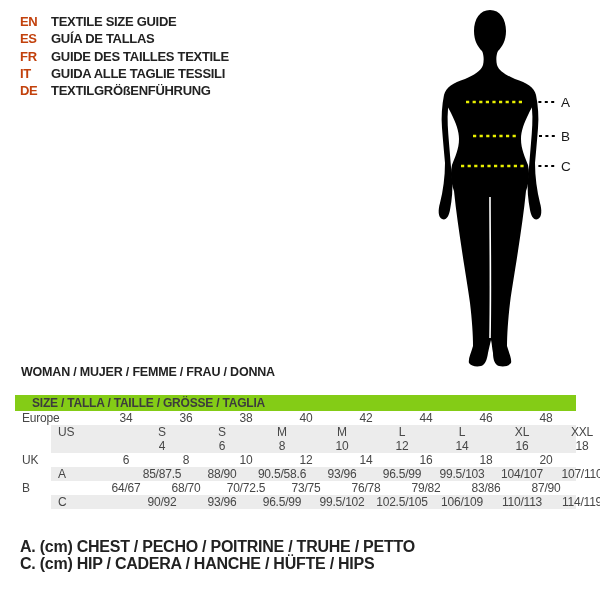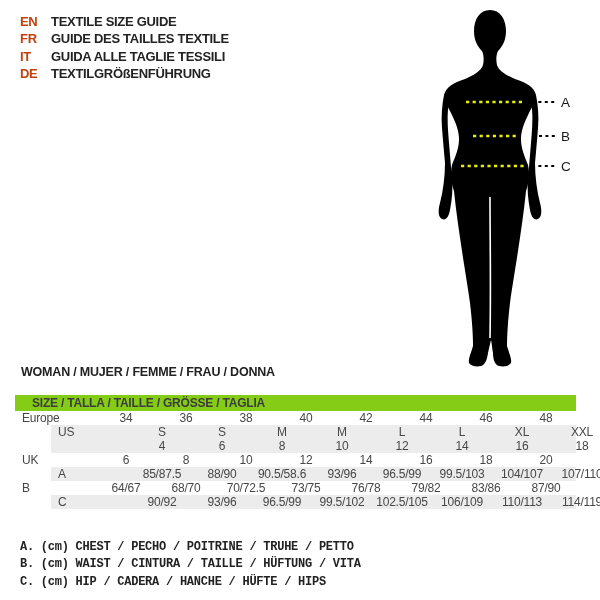--- a/index.html
+++ b/index.html
@@ -47,32 +47,35 @@
     font-size:12px; letter-spacing:-0.2px; color:#474747;
   }
   .t-row.shaded { background:#ececec;margin-left:36px; }
   .t-row .lbl { padding-left:7px; text-align:left; white-space:nowrap; }
   .t-row .val { text-align:center; white-space:nowrap; }
 
   
   .legend-block { position:absolute; left:20px; top:538px; }
   .legend-line {
     height:17.5px; display:flex; align-items:center;
-    font-size:12px; font-weight:bold; letter-spacing:-0.25px; color:#222;
-    white-space:nowrap;
-    font-family:Liberation Mono, monospace;
+    font-size:16px; font-weight:bold; letter-spacing:-0.25px; color:#222;
+    white-space:nowrap;
   }
 </style>
 </head>
 <body>
 
 <div class="lang-block">
   <div class="lang-row">
     <span class="lang-code">EN</span>
     <span class="lang-label">TEXTILE SIZE GUIDE</span>
+  </div>
+  <div class="lang-row">
+    <span class="lang-code">ES</span>
+    <span class="lang-label">GUÍA DE TALLAS</span>
   </div>
   <div class="lang-row">
     <span class="lang-code">FR</span>
     <span class="lang-label">GUIDE DES TAILLES TEXTILE</span>
   </div>
   <div class="lang-row">
     <span class="lang-code">IT</span>
     <span class="lang-label">GUIDA ALLE TAGLIE TESSILI</span>
   </div>
   <div class="lang-row">
@@ -250,15 +253,14 @@
     <div class="val">99.5/102</div>
     <div class="val">102.5/105</div>
     <div class="val">106/109</div>
     <div class="val">110/113</div>
     <div class="val">114/119</div>
   </div>
 </div>
 
 <div class="legend-block">
   <div class="legend-line">A. (cm) CHEST / PECHO / POITRINE / TRUHE / PETTO</div>
-  <div class="legend-line">B. (cm) WAIST / CINTURA / TAILLE / HÜFTUNG / VITA</div>
   <div class="legend-line">C. (cm) HIP / CADERA / HANCHE / HÜFTE / HIPS</div>
 </div>
 
 </body></html>

